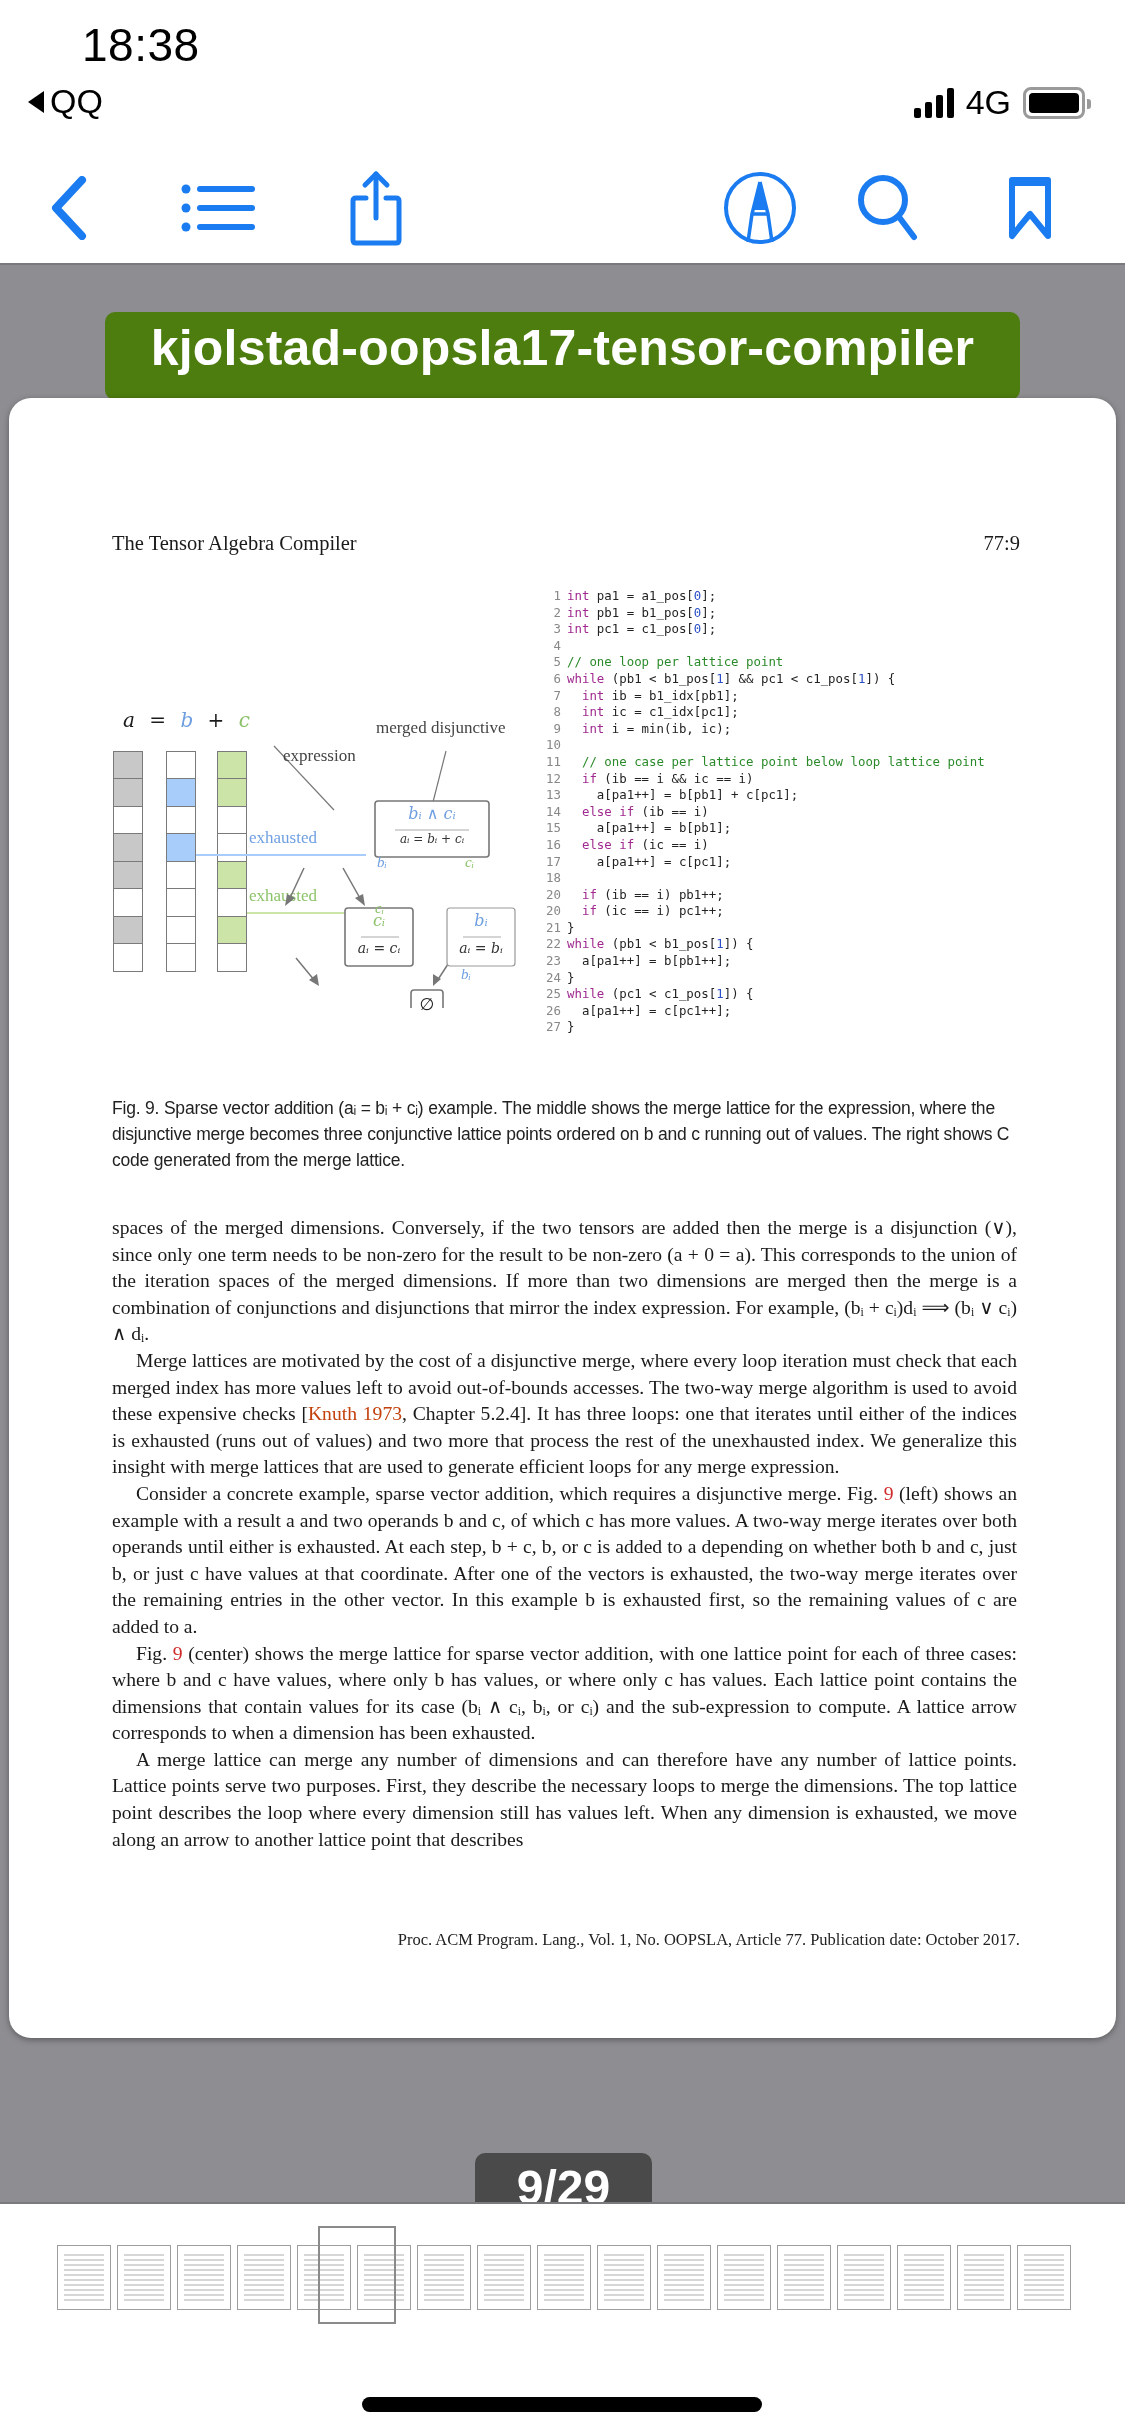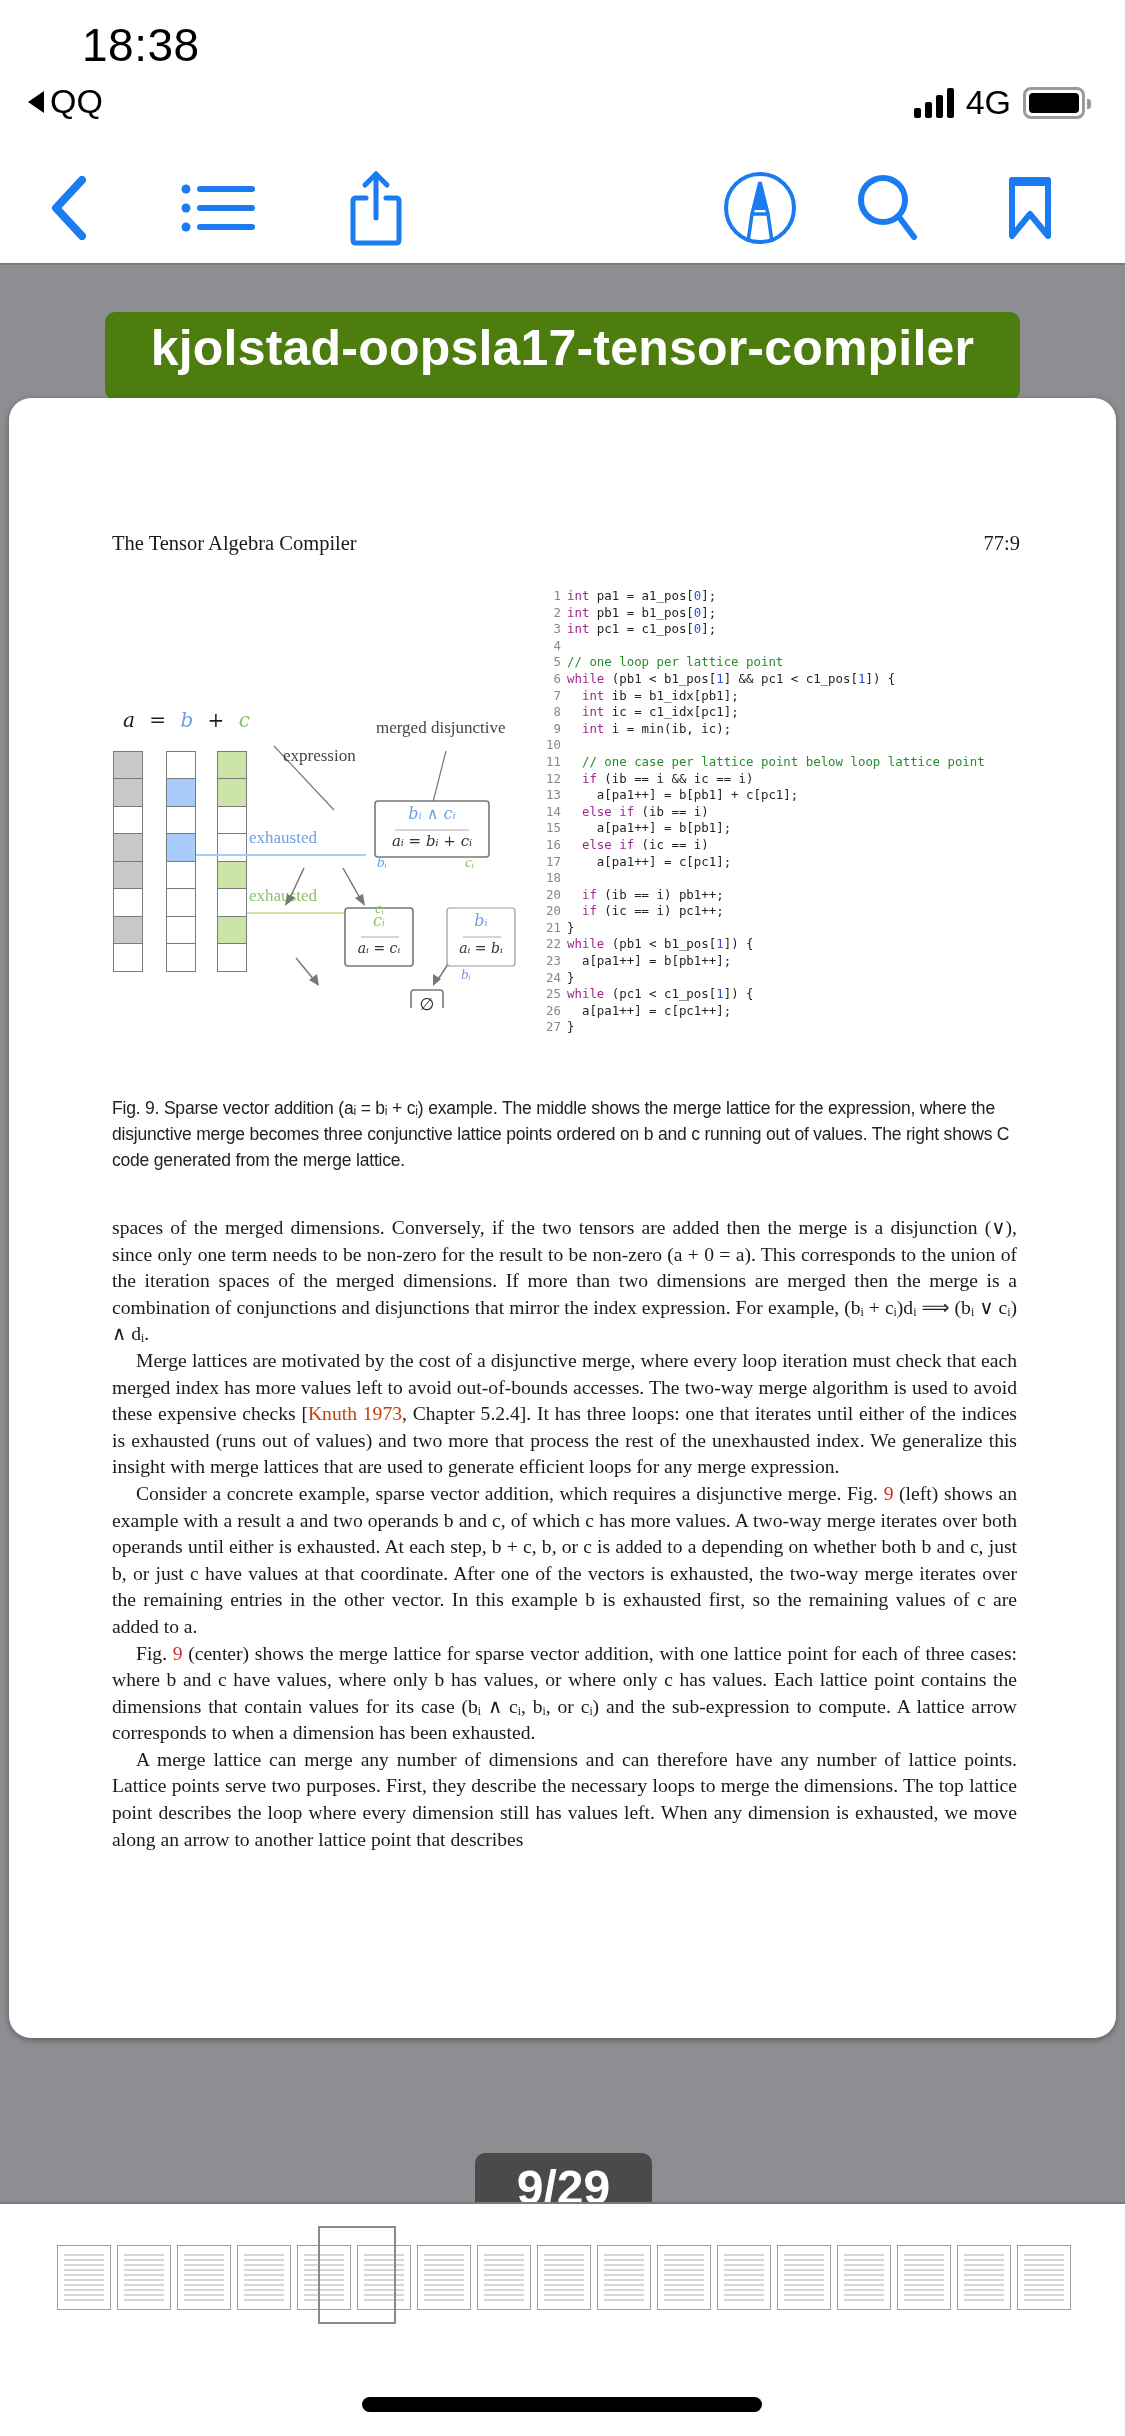--- a/index.html
+++ b/index.html
@@ -200,21 +200,21 @@
       <rect x="336" y="320" width="68" height="58" rx="3" fill="#fff" stroke="#777" stroke-width="1.6"></rect>
       <line x1="352" y1="349" x2="390" y2="349" stroke="#aaa" stroke-width="1"></line>
       <rect x="438" y="320" width="68" height="58" rx="3" fill="#fff" stroke="#999" stroke-width="1.2"></rect>
       <line x1="454" y1="349" x2="492" y2="349" stroke="#aaa" stroke-width="1"></line>
       <rect x="402" y="402" width="32" height="32" rx="3" fill="#fff" stroke="#777" stroke-width="1.6"></rect>
     </svg>
     <div style="position:absolute; left:367px; top:130px; font-size:17px; color:#444; white-space:nowrap;">merged disjunctive</div>
     <div style="position:absolute; left:274px; top:158px; font-size:17px; color:#444;">expression</div>
 
     <div style="position:absolute; left:366px; top:216px; width:114px; text-align:center; font-size:16px; font-family:'DejaVu Serif',serif; font-style:italic; color:#6f9fe0;">bᵢ ∧ cᵢ</div>
-    <div style="position:absolute; left:366px; top:244px; width:114px; text-align:center; font-size:15px; font-family:'DejaVu Serif',serif; font-style:italic; color:#333;">aᵢ = bᵢ + cᵢ</div>
+    <div style="position:absolute; left:366px; top:244px; width:114px; text-align:center; font-size:12px; font-family:'DejaVu Serif',serif; font-style:italic; color:#333;">aᵢ = bᵢ + cᵢ</div>
     <div style="position:absolute; left:336px; top:323px; width:68px; text-align:center; font-size:16px; font-family:'DejaVu Serif',serif; font-style:italic; color:#8cc26a;">cᵢ</div>
     <div style="position:absolute; left:336px; top:352px; width:68px; text-align:center; font-size:14px; font-family:'DejaVu Serif',serif; font-style:italic; color:#333;">aᵢ = cᵢ</div>
     <div style="position:absolute; left:438px; top:323px; width:68px; text-align:center; font-size:16px; font-family:'DejaVu Serif',serif; font-style:italic; color:#6f9fe0;">bᵢ</div>
     <div style="position:absolute; left:438px; top:352px; width:68px; text-align:center; font-size:14px; font-family:'DejaVu Serif',serif; font-style:italic; color:#333;">aᵢ = bᵢ</div>
     <div style="position:absolute; left:402px; top:406px; width:32px; text-align:center; font-size:17px; color:#222;">∅</div>
 
     <div style="position:absolute; left:368px; top:266px; font-size:15px; font-style:italic; color:#6f9fe0;">bᵢ</div>
     <div style="position:absolute; left:456px; top:266px; font-size:15px; font-style:italic; color:#8cc26a;">cᵢ</div>
     <div style="position:absolute; left:366px; top:312px; font-size:15px; font-style:italic; color:#8cc26a;">cᵢ</div>
     <div style="position:absolute; left:452px; top:378px; font-size:15px; font-style:italic; color:#6f9fe0;">bᵢ</div>
@@ -251,20 +251,21 @@
   <div class="caption">Fig. 9.  Sparse vector addition (aᵢ = bᵢ + cᵢ) example. The middle shows the merge lattice for the expression, where the disjunctive merge becomes three conjunctive lattice points ordered on b and c running out of values. The right shows C code generated from the merge lattice.</div>
 
   <div class="body-text">
     <p>spaces of the merged dimensions. Conversely, if the two tensors are added then the merge is a disjunction (∨), since only one term needs to be non-zero for the result to be non-zero (a + 0 = a). This corresponds to the union of the iteration spaces of the merged dimensions. If more than two dimensions are merged then the merge is a combination of conjunctions and disjunctions that mirror the index expression. For example, (bᵢ + cᵢ)dᵢ ⟹ (bᵢ ∨ cᵢ) ∧ dᵢ.</p>
     <p class="ind"><span>Merge lattices are motivated by the cost of a disjunctive merge, where every loop iteration must check that each merged index has more values left to avoid out-of-bounds accesses. The two-way merge algorithm is used to avoid these expensive checks [</span><span class="cite">Knuth 1973</span><span>, Chapter 5.2.4]. It has three loops: one that iterates until either of the indices is exhausted (runs out of values) and two more that process the rest of the unexhausted index. We generalize this insight with merge lattices that are used to generate efficient loops for any merge expression.</span></p>
     <p class="ind"><span>Consider a concrete example, sparse vector addition, which requires a disjunctive merge. Fig. </span><span class="ref">9</span><span> (left) shows an example with a result a and two operands b and c, of which c has more values. A two-way merge iterates over both operands until either is exhausted. At each step, b + c, b, or c is added to a depending on whether both b and c, just b, or just c have values at that coordinate. After one of the vectors is exhausted, the two-way merge iterates over the remaining entries in the other vector. In this example b is exhausted first, so the remaining values of c are added to a.</span></p>
     <p class="ind"><span>Fig. </span><span class="ref">9</span><span> (center) shows the merge lattice for sparse vector addition, with one lattice point for each of three cases: where b and c have values, where only b has values, or where only c has values. Each lattice point contains the dimensions that contain values for its case (bᵢ ∧ cᵢ, bᵢ, or cᵢ) and the sub-expression to compute. A lattice arrow corresponds to when a dimension has been exhausted.</span></p>
     <p class="ind">A merge lattice can merge any number of dimensions and can therefore have any number of lattice points. Lattice points serve two purposes. First, they describe the necessary loops to merge the dimensions. The top lattice point describes the loop where every dimension still has values left. When any dimension is exhausted, we move along an arrow to another lattice point that describes</p>
   </div>
 
+  <div class="footer">Proc. ACM Program. Lang., Vol. 1, No. OOPSLA, Article 77. Publication date: October 2017.</div>
 </div>
 
 <div class="page-counter">9/29</div>
 
 <div class="thumb-divider"></div>
 <div class="thumbs" id="thumbs">
     <div class="thumb" style="left: 57px;">
       <div class="ln" style="top: 8px;"></div>
       <div class="ln" style="top: 13px;"></div>
       <div class="ln" style="top: 18px;"></div>

